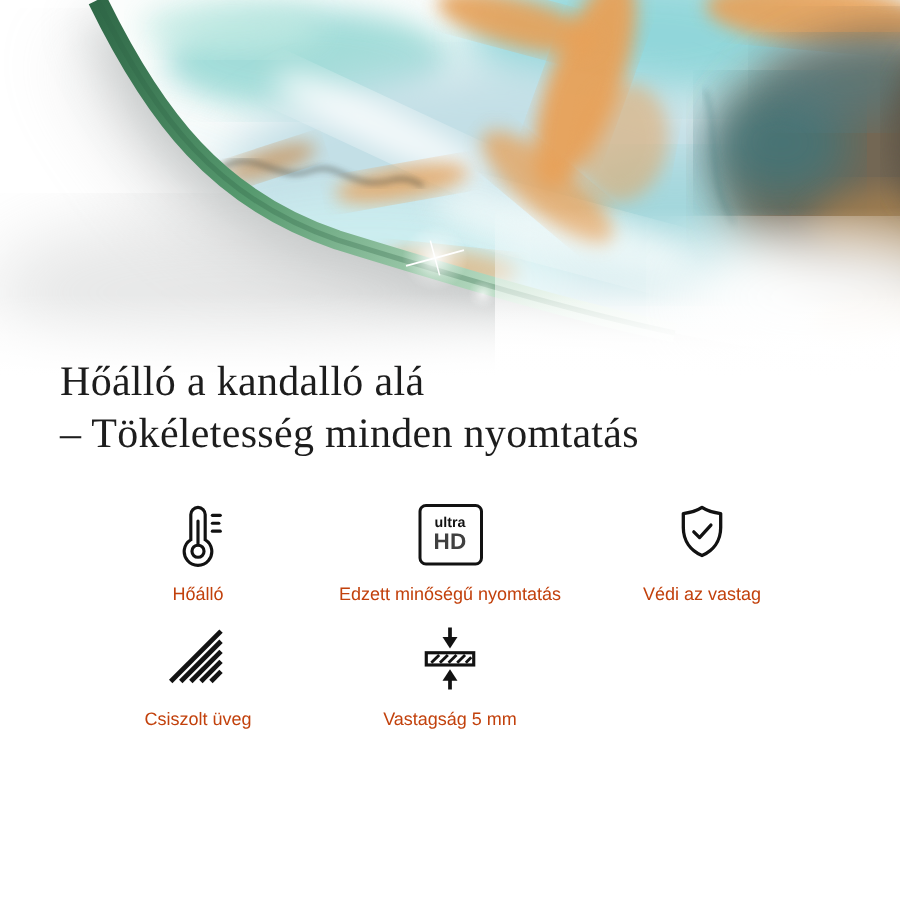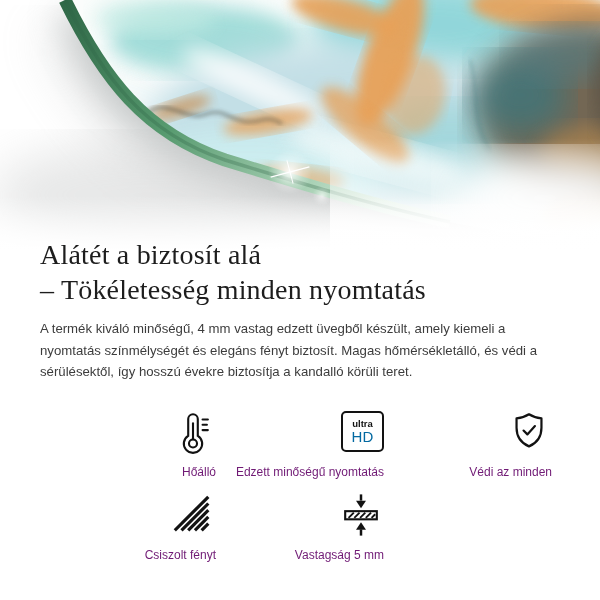--- a/index.html
+++ b/index.html
@@ -5,27 +5,27 @@
   html,body{margin:0;padding:0;background:#ffffff;}
   .page{position:relative;width:600px;height:600px;overflow:hidden;background:#ffffff;
         font-family:"Liberation Sans",sans-serif;}
   .hero{position:relative;height:230px;}
   .hero svg{position:absolute;left:0;top:0;display:block;}
   .content{position:relative;padding:0 40px;z-index:2;}
   .heading{font-family:"Liberation Serif",serif;font-weight:400;color:#1d1d1d;
            font-size:28px;line-height:35px;margin:7px 0 11px 0;letter-spacing:0.2px;}
   .paragraph{font-size:13.2px;line-height:21.5px;color:#3c3c3c;margin:0;max-width:524px;}
   .features{display:grid;grid-template-columns:1fr 1fr 1fr;row-gap:12px;margin-top:25px;padding:0 8px;}
-  .feature{display:flex;flex-direction:column;align-items:flex-end;}
+  .feature{display:flex;flex-direction:column;align-items:center;}
   .ficon{height:48px;display:flex;align-items:center;justify-content:center;margin-bottom:9px;color:#121212;}
-  .flabel{font-size:12px;color:#701a75;line-height:14px;}
+  .flabel{font-size:12px;color:#c2410c;line-height:14px;}
   .uhd-box{width:39px;height:37px;border:2.5px solid #121212;border-radius:5px;
            display:flex;flex-direction:column;align-items:center;justify-content:center;}
   .uhd-top{font-size:9.5px;font-weight:700;line-height:10px;color:#121212;}
-  .uhd-bottom{font-size:15px;font-weight:400;line-height:15px;color:#0369a1;letter-spacing:0.2px;}
+  .uhd-bottom{font-size:15px;font-weight:700;line-height:15px;color:#404040;letter-spacing:0.2px;}
   .icon-svg{stroke:#121212;fill:none;}
 </style>
 </head>
 <body>
 
 <div class="page">
 
   <div class="hero">
     <svg width="600" height="262" viewBox="0 0 600 262" aria-hidden="true">
       <defs>
@@ -128,23 +128,22 @@
       </g>
       <g transform="translate(322,196) rotate(-15) scale(0.45)" opacity="0.7">
         <circle r="22" fill="url(#sparkGlow)"></circle>
         <line x1="-30" y1="0" x2="30" y2="0" stroke="#ffffff" stroke-width="2.4" filter="url(#b2)"></line>
         <line x1="0" y1="-18" x2="0" y2="18" stroke="#ffffff" stroke-width="2" filter="url(#b2)"></line>
       </g>
     </svg>
   </div>
 
   <div class="content">
-    <h1 class="heading"><span>Alátét a biztosít alá</span><br><span>– Tökéletesség minden nyomtatás</span></h1>
-
-    <p class="paragraph">A termék kiváló minőségű, 4 mm vastag edzett üvegből készült, amely kiemeli a nyomtatás színmélységét és elegáns fényt biztosít. Magas hőmérsékletálló, és védi a sérülésektől, így hosszú évekre biztosítja a kandalló körüli teret.</p>
+    <h1 class="heading"><span>Hőálló a kandalló alá</span><br><span>– Tökéletesség minden nyomtatás</span></h1>
+
 
     <div class="features">
 
       <div class="feature">
         <div class="ficon">
           <svg class="icon-svg" width="46" height="48" viewBox="0 0 48 48" stroke-width="2.2" stroke-linecap="round">
             <path d="M19,10.5 a5,5 0 0 1 10,0 V28 a9.6,9.6 0 1 1 -10,0 Z"></path>
             <line x1="24" y1="15" x2="24" y2="31.5"></line>
             <circle cx="24" cy="36" r="4.2"></circle>
             <line x1="34" y1="11" x2="39.5" y2="11"></line>
@@ -165,35 +164,35 @@
         <div class="flabel">Edzett minőségű nyomtatás</div>
       </div>
 
       <div class="feature">
         <div class="ficon">
           <svg class="icon-svg" width="46" height="46" viewBox="0 0 48 48" stroke-width="2.3" stroke-linecap="round" stroke-linejoin="round">
             <path d="M24,5.5 C27.5,7.8 32.5,9.3 37,9.8 V19.5 C37,28.8 31.8,35.6 24,39 C16.2,35.6 11,28.8 11,19.5 V9.8 C15.5,9.3 20.5,7.8 24,5.5 Z"></path>
             <polyline points="18.3,22.5 22.3,26.5 30.2,17.8"></polyline>
           </svg>
         </div>
-        <div class="flabel">Védi az minden</div>
+        <div class="flabel">Védi az vastag</div>
       </div>
 
 
       <div class="feature">
         <div class="ficon">
           <svg class="icon-svg" width="46" height="46" viewBox="0 0 48 48" stroke-width="3.3">
             <line x1="5" y1="40" x2="40" y2="5"></line>
             <line x1="12" y1="40" x2="40" y2="12"></line>
             <line x1="19" y1="40" x2="40" y2="19"></line>
             <line x1="26" y1="40" x2="40" y2="26"></line>
             <line x1="33" y1="40" x2="40" y2="33"></line>
           </svg>
         </div>
-        <div class="flabel">Csiszolt fényt</div>
+        <div class="flabel">Csiszolt üveg</div>
       </div>
 
       <div class="feature">
         <div class="ficon">
           <svg class="icon-svg" width="46" height="48" viewBox="0 0 48 48" stroke-width="2.2">
             <line x1="24" y1="2.5" x2="24" y2="9" stroke-width="2.6"></line>
             <polygon points="18.8,9 29.2,9 24,17" fill="#121212" stroke="none"></polygon>
             <rect x="7.5" y="20" width="33" height="8.5"></rect>
             <line x1="11" y1="27" x2="16.5" y2="21.5" stroke-width="2"></line>
             <line x1="17" y1="27" x2="22.5" y2="21.5" stroke-width="2"></line>

